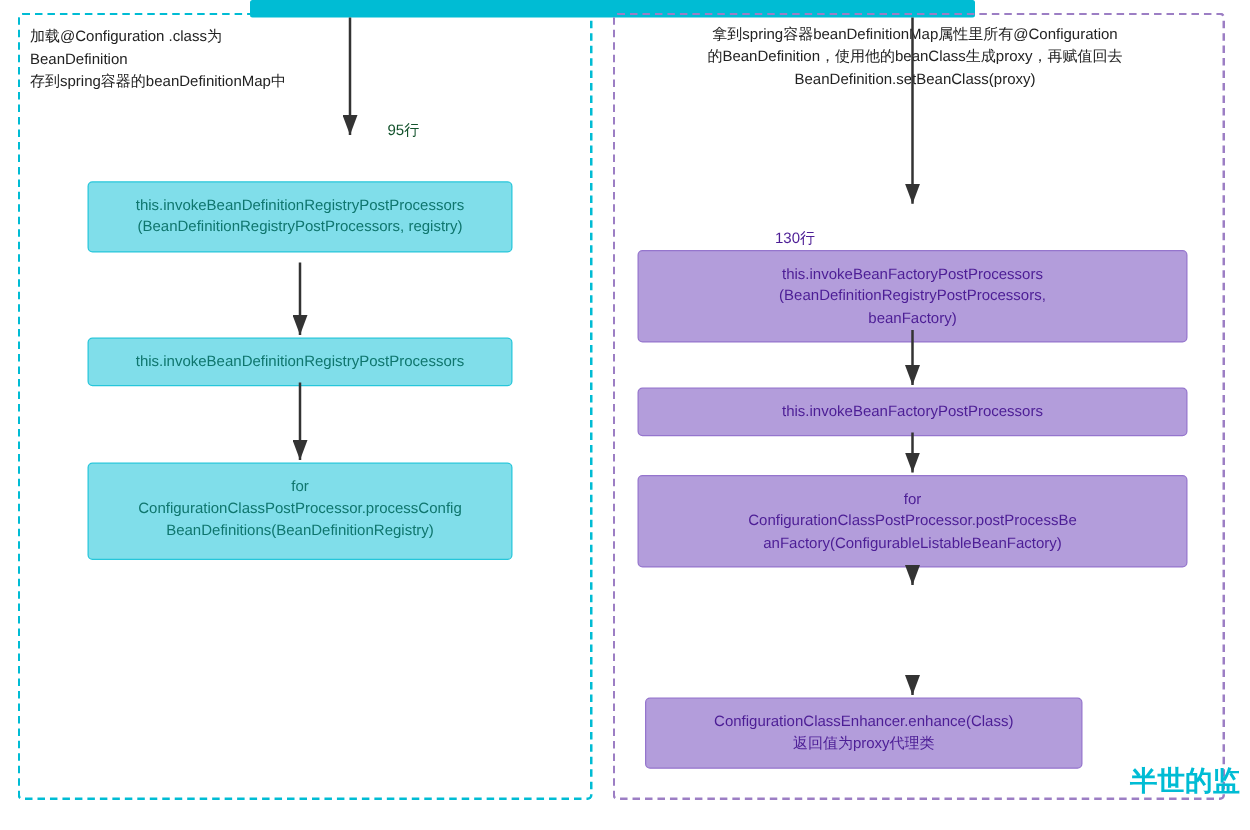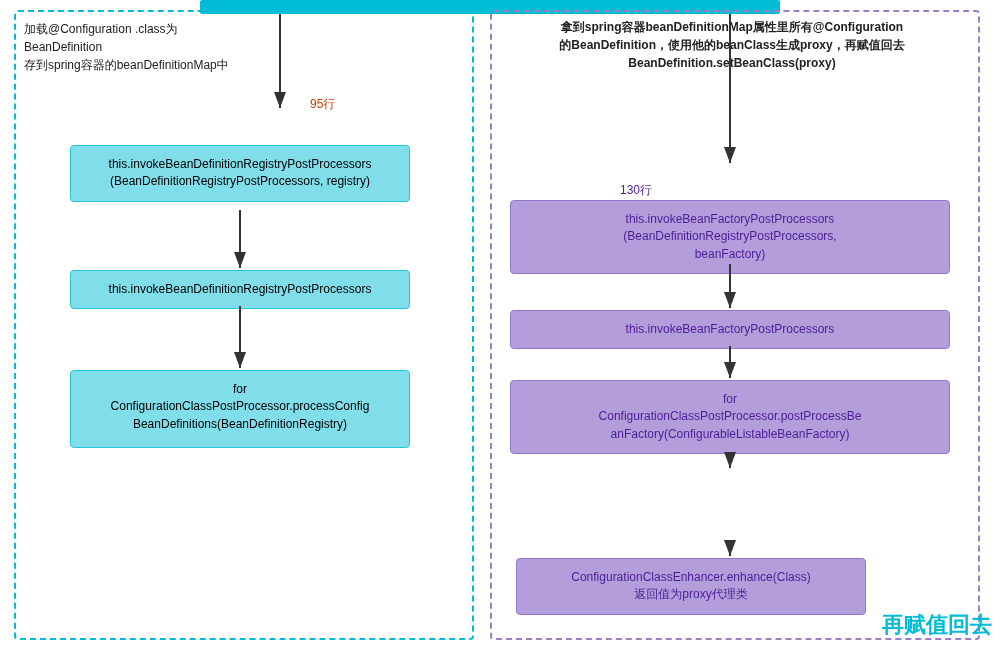--- a/index.html
+++ b/index.html
@@ -65,49 +65,48 @@
 
     .desc-right {
       position: absolute;
       left: 502px;
       top: 18px;
       width: 460px;
       font-size: 12px;
       color: #222;
       line-height: 1.5;
       text-align: center;
-      font-weight: bold;
     }
 
     
     .line-label-left {
       position: absolute;
       left: 310px;
       top: 96px;
       font-size: 12px;
-      color: #c2410c;
+      color: #14532d;
     }
 
     .line-label-right {
       position: absolute;
       left: 620px;
       top: 182px;
       font-size: 12px;
       color: #4c1d95;
     }
 
     
     .cyan-box {
       position: absolute;
       background: #80deea;
       border: 1px solid #26c6da;
       border-radius: 4px;
       padding: 10px 12px;
       font-size: 12px;
-      color: #000000;
+      color: #0f766e;
       text-align: center;
       line-height: 1.45;
     }
 
     
     .purple-box {
       position: absolute;
       background: #b39ddb;
       border: 1px solid #9575cd;
       border-radius: 4px;
@@ -219,15 +218,15 @@
 
     <line x1="730" y1="264" x2="730" y2="308" stroke="#333" stroke-width="2" marker-end="url(#arrowhead-dark)"></line>
 
     <line x1="730" y1="346" x2="730" y2="378" stroke="#333" stroke-width="2" marker-end="url(#arrowhead-dark)"></line>
 
     <line x1="730" y1="454" x2="730" y2="468" stroke="#333" stroke-width="2" marker-end="url(#arrowhead-dark)"></line>
 
     <line x1="730" y1="540" x2="730" y2="556" stroke="#333" stroke-width="2" marker-end="url(#arrowhead-dark)"></line>
   </svg>
 
-  <div class="watermark">再赋值回去</div>
+  <div class="watermark">半世的监</div>
 
 </div>
 
 </body></html>

